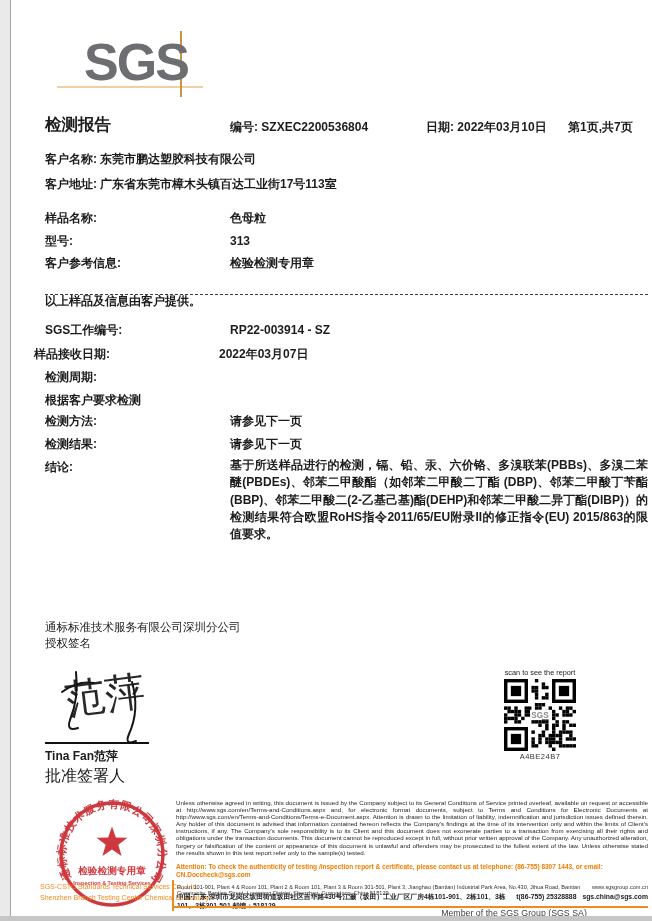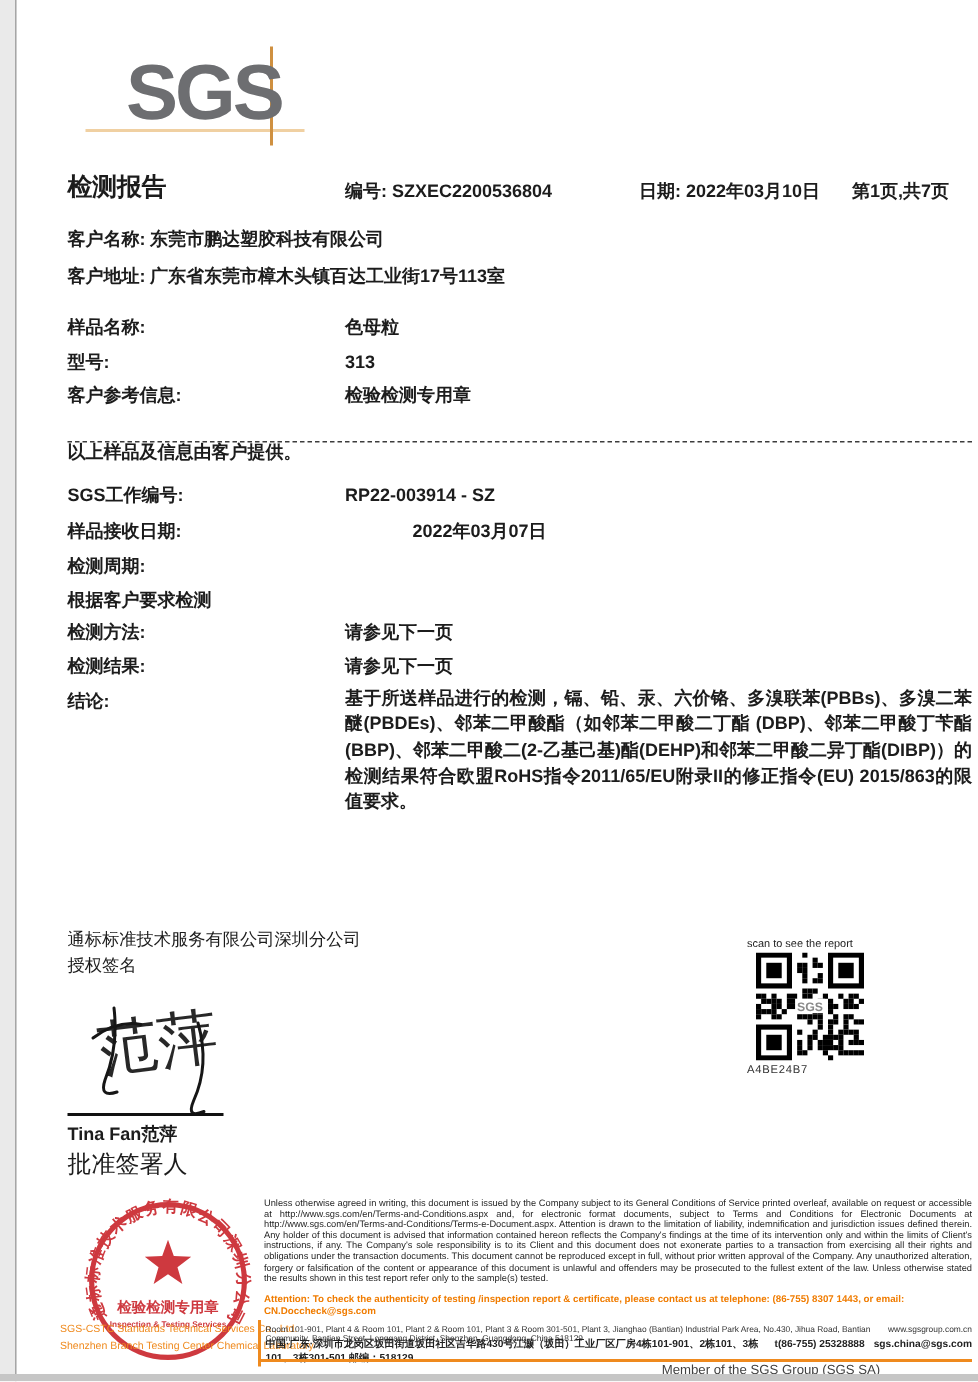--- a/index.html
+++ b/index.html
@@ -27,21 +27,21 @@
   .note{font-size:12px;font-weight:700;margin-top:16px;}
   .conclusion{left:230px;top:457px;width:418px;font-size:12px;font-weight:700;line-height:17.3px;text-align:justify;}
   
   .sig-company{left:45px;top:620px;font-size:11.5px;line-height:15px;}
   .sig-label{left:45px;top:636px;font-size:11.5px;}
   .sig-underline{left:45px;top:742px;width:104px;height:2px;background:#111;}
   .sig-name{left:45px;top:748px;font-size:12px;font-weight:700;}
   .sig-role{left:45px;top:766px;font-size:16px;}
   .sig-svg{left:52px;top:658px;}
   
-  .qr-wrap{left:498px;top:624px;width:84px;text-align:left;}
+  .qr-wrap{left:498px;top:668px;width:84px;text-align:center;}
   .qr-cap{font-size:7.3px;color:#222;}
   .qr-box{margin:2px auto 0;width:72px;height:72px;}
   .qr-code-text{font-size:7.5px;color:#333;margin-top:1px;letter-spacing:.5px;}
   
   .stamp{left:56px;top:798px;opacity:.9;}
   
   .f-company{left:40px;top:881px;font-size:7px;color:#ef8a1e;line-height:11px;white-space:nowrap;}
   .disclaimer{left:176px;top:799px;width:472px;font-size:6.2px;line-height:7.1px;text-align:justify;color:#1f1f1f;}
   .attention{left:176px;top:863px;width:472px;font-size:6.5px;line-height:7.6px;font-weight:700;color:#f07c00;}
   .f-vline{left:172px;top:880px;width:2px;height:31px;background:#ef8a1e;}
@@ -91,21 +91,21 @@
     <span>检验检测专用章</span>
   </div>
   <div class="abs note" style="left:45px;top:277px;">以上样品及信息由客户提供。</div>
 
   <div class="abs dashed"></div>
 
   <div class="abs row" style="left:45px;top:323px;">
     <span class="lbl-l">SGS工作编号:</span>
     <span>RP22-003914 - SZ</span>
   </div>
-  <div class="abs row" style="left:45px;top:347px;gap:45px;">
+  <div class="abs row" style="left:34px;top:347px;">
     <span class="lbl-l">样品接收日期:</span>
     <span>2022年03月07日</span>
   </div>
   <div class="abs row" style="left:45px;top:370px;">
     <span class="lbl-l">检测周期:</span>
   </div>
   <div class="abs row" style="left:45px;top:393px;">
     <span>根据客户要求检测</span>
   </div>
   <div class="abs row" style="left:45px;top:414px;">

